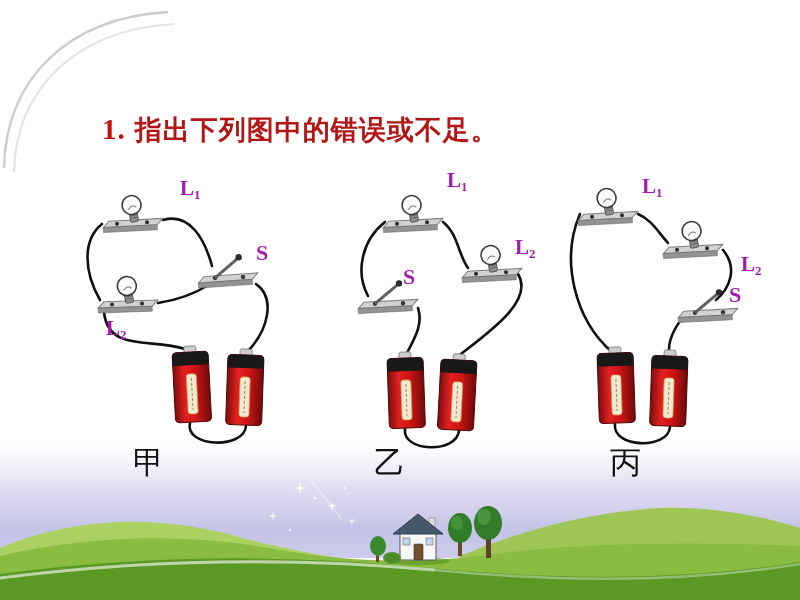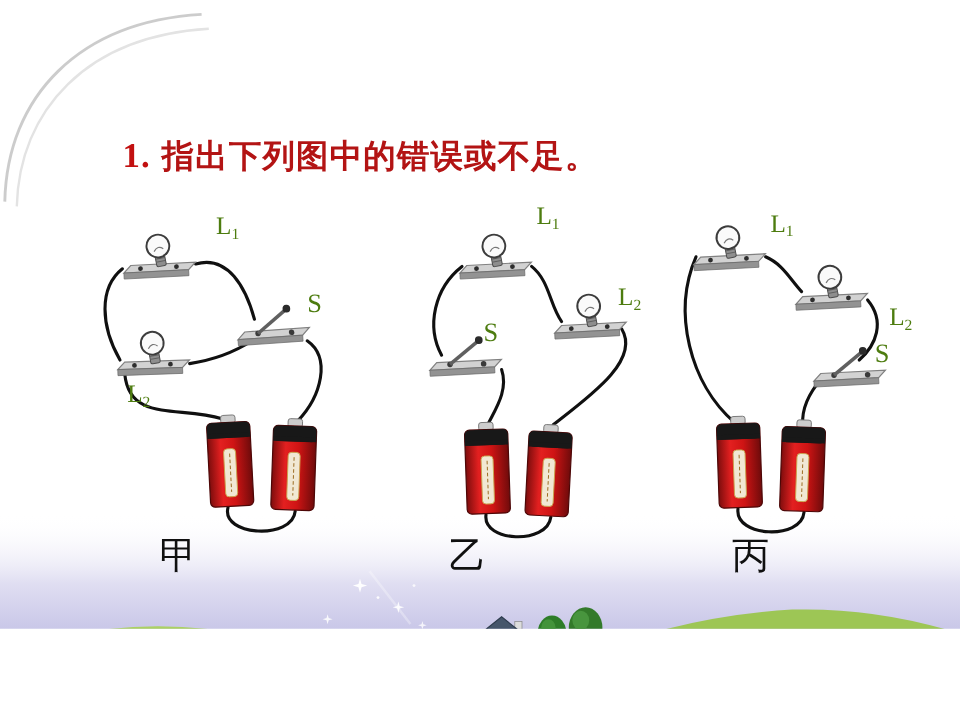--- a/index.html
+++ b/index.html
@@ -1,22 +1,22 @@
 <!DOCTYPE html>
 <html><head>
 <meta charset="utf-8">
 <style>
   * { margin:0; padding:0; box-sizing:border-box; }
   html,body { width:800px; height:600px; }
   body { font-family:"Liberation Sans",sans-serif; background:#fff; }
-  .slide { position:relative; width:800px; height:524px; background:#ffffff; overflow:hidden; }
+  .slide { position:relative; width:800px; height:600px; background:#ffffff; overflow:hidden; }
   svg.layer { position:absolute; left:0; top:0; display:block; }
   .title { position:absolute; left:102px; top:112px; font-size:27px; font-weight:bold; color:#b31414; letter-spacing:1px; white-space:nowrap; }
   .title-num { font-family:"Liberation Serif",serif; font-size:29px; color:#c21010; margin-right:9px; }
-  .clabel { position:absolute; color:#4d7c0f; font-weight:normal; font-family:"Liberation Serif",serif; font-size:21px; line-height:1; white-space:nowrap; }
+  .clabel { position:absolute; color:#a21caf; font-weight:bold; font-family:"Liberation Serif",serif; font-size:21px; line-height:1; white-space:nowrap; }
   .clabel .sub { font-size:13px; vertical-align:-4px; }
   .slabel { font-size:22px; }
   .caption { position:absolute; font-size:31px; color:#101010; line-height:1; font-weight:normal; }
 </style>
 </head>
 <body>
 
 <div class="slide">
 
   <svg class="layer" style="top:428px" width="800" height="172" viewBox="0 0 800 172" aria-hidden="true">

